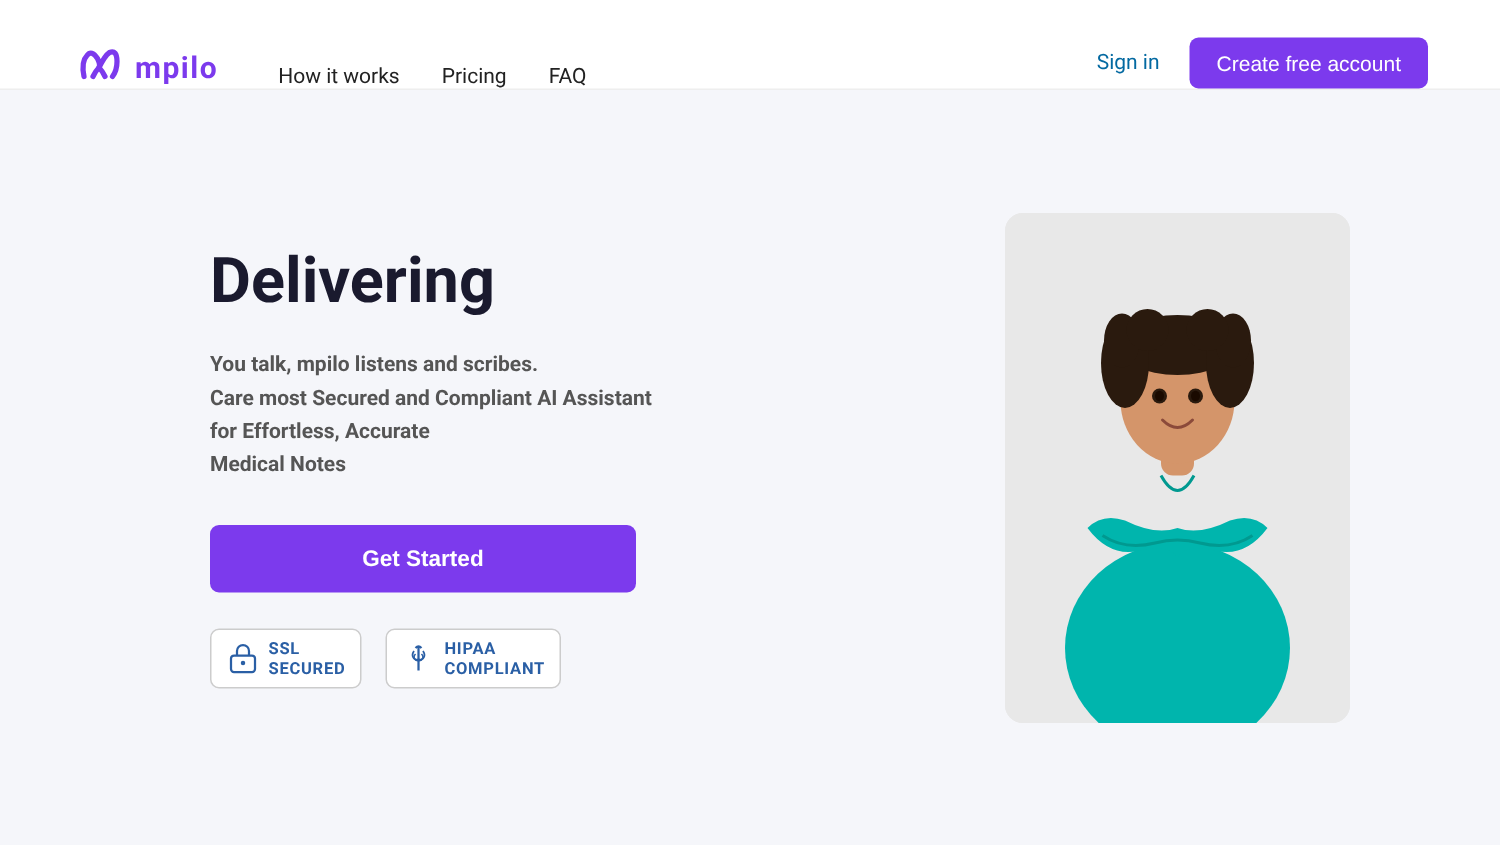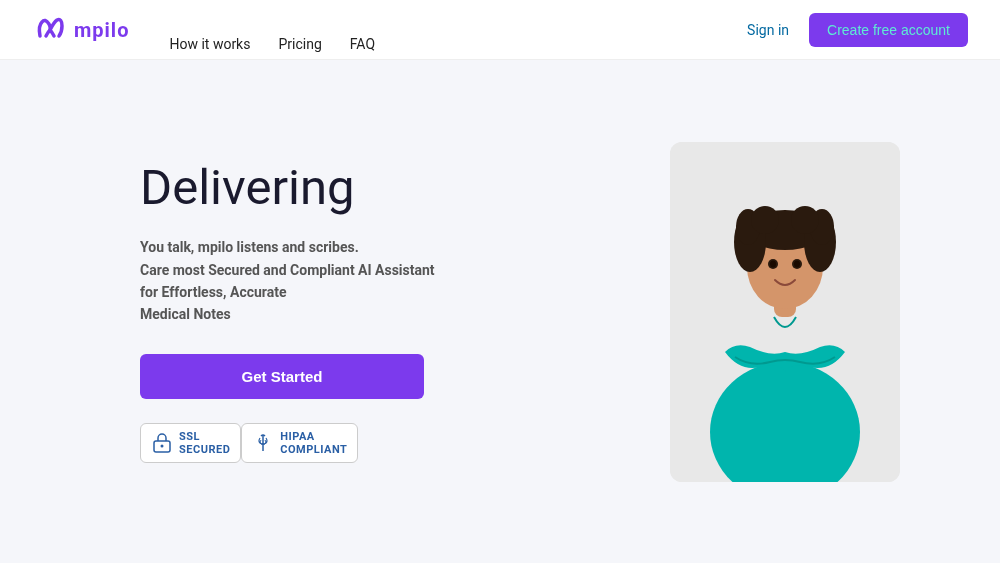--- a/index.html
+++ b/index.html
@@ -7,22 +7,22 @@
       font-family: -apple-system, BlinkMacSystemFont, 'Segoe UI', Roboto, sans-serif;
       background: #f5f6fa;
       width: 1000px;
       height: 563px;
       overflow: hidden;
     }
 
     
     nav {
       display: flex;
-      align-items: center;
-      padding: 0 32px;
+      align-items: flex-end;
+      padding: 0 48px;
       height: 60px;
       background: #fff;
       border-bottom: 1px solid #eee;
     }
     .nav-logo {
       display: flex;
       align-items: center;
       gap: 6px;
       margin-right: 40px;
     }
@@ -47,21 +47,21 @@
       align-items: center;
       gap: 20px;
     }
     .sign-in-link {
       font-size: 14px;
       color: #0369a1;
       cursor: pointer;
     }
     .cta-btn {
       background: #7c3aed;
-      color: #5eead4;
+      color: #ffffff;
       border: none;
       border-radius: 6px;
       padding: 9px 18px;
       font-size: 14px;
       font-weight: 500;
       cursor: pointer;
       white-space: nowrap;
     }
 
     
@@ -72,22 +72,22 @@
       height: calc(563px - 60px);
       gap: 60px;
     }
 
     .hero-text {
       flex: 1;
       min-width: 0;
     }
 
     .hero-heading {
-      font-size: 49px;
-      font-weight: 400;
+      font-size: 42px;
+      font-weight: 700;
       color: #1a1a2e;
       line-height: 1.15;
       margin-bottom: 20px;
     }
 
     .hero-subtext {
       font-size: 14px;
       color: #555;
       line-height: 1.6;
       margin-bottom: 28px;
@@ -106,20 +106,21 @@
       font-size: 15px;
       font-weight: 600;
       cursor: pointer;
       text-align: center;
       margin-bottom: 24px;
     }
 
     .trust-badges {
       display: flex;
       align-items: center;
+      gap: 16px;
     }
 
     .badge {
       display: flex;
       align-items: center;
       gap: 6px;
       border: 1.5px solid #ccc;
       border-radius: 6px;
       padding: 6px 10px;
       background: #fff;

